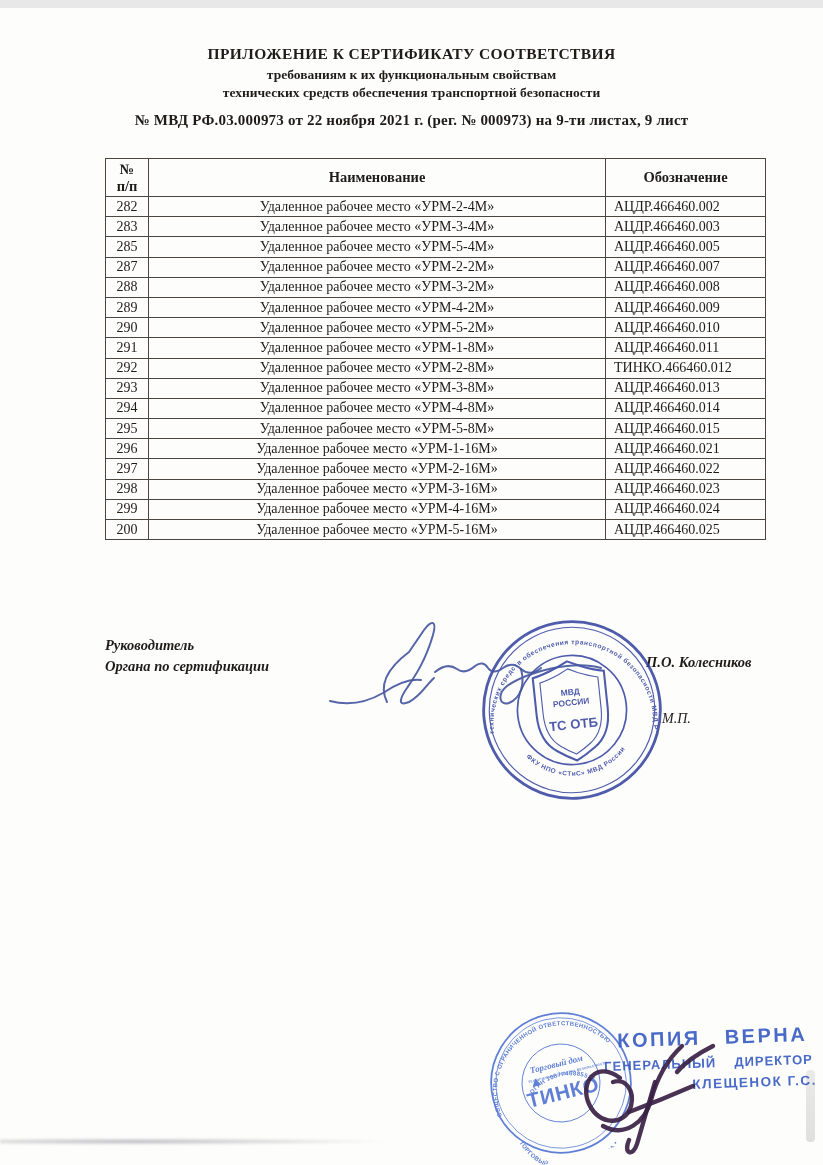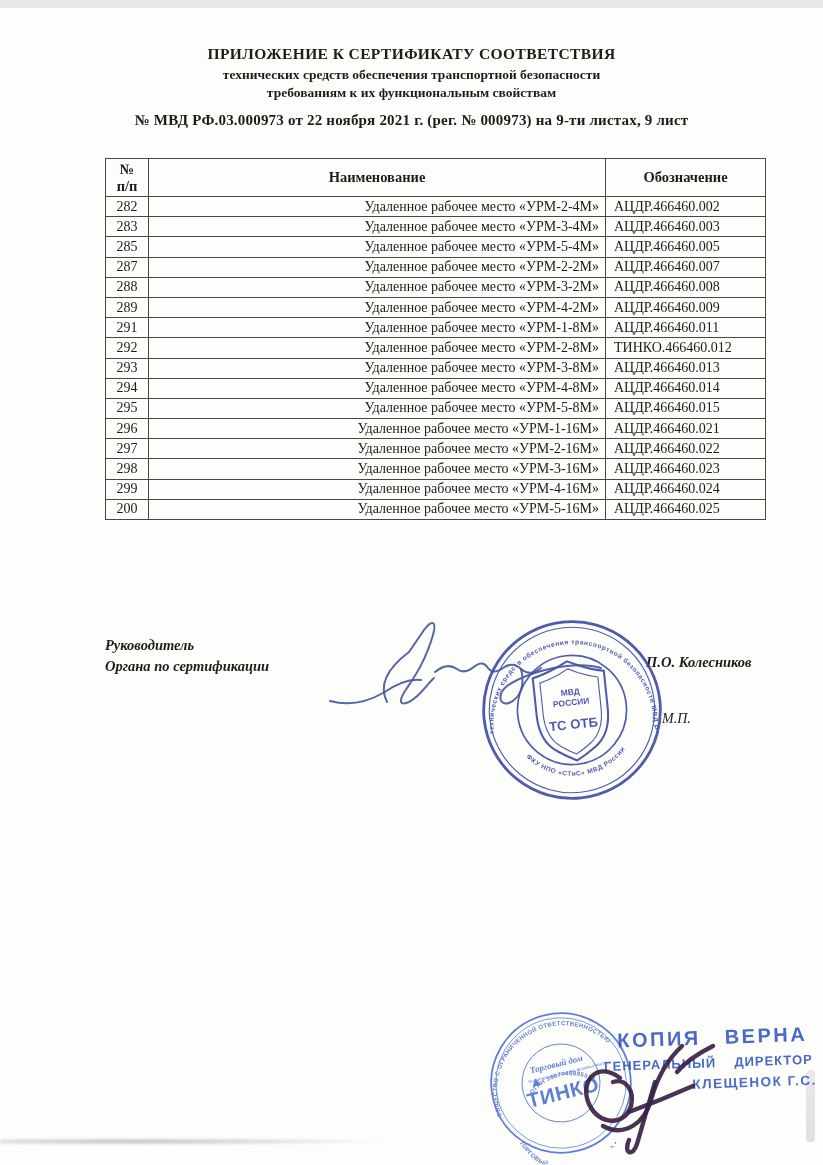--- a/index.html
+++ b/index.html
@@ -16,21 +16,21 @@
   .cert-line{position:absolute;top:104px;left:0;width:100%;text-align:center;
     font-size:15px;font-weight:bold;letter-spacing:.2px;}
   
   .items-table{position:absolute;left:105px;top:150px;width:660px;
     border-collapse:collapse;table-layout:fixed;}
   .items-table th,.items-table td{border:1.2px solid var(--table-line,#4b4740);}
   .items-table thead th{font-size:14.5px;font-weight:bold;text-align:center;
     height:35px;vertical-align:middle;line-height:1.15;padding:1px 2px;}
   .items-table tbody td{font-size:14px;height:19.2px;padding:0 6px;vertical-align:middle;}
   .items-table tbody td.c-num{text-align:center;padding:0 2px;}
-  .items-table tbody td.c-name{text-align:right;font-family:Liberation Serif, serif;}
+  .items-table tbody td.c-name{text-align:center;font-family:Liberation Serif, serif;}
   .items-table tbody td.c-des{text-align:left;padding-left:8px;}
   
   .role-block{position:absolute;left:105px;top:627px;font-size:14.5px;font-weight:bold;
     font-style:italic;line-height:1.45;}
   .signer-name{position:absolute;left:646px;top:646px;font-size:14.5px;font-weight:bold;font-style:italic;}
   .seal-mark{position:absolute;left:662px;top:703px;font-size:14px;font-style:italic;}
   
   .mvd-stamp{position:absolute;left:478px;top:608px;width:188px;height:188px;
     opacity:.85;transform:rotate(-6deg);z-index:3;}
   .mvd-stamp .ring{fill:none;stroke:var(--mvd-blue,#31409f);}
@@ -70,22 +70,22 @@
     background:radial-gradient(ellipse at 35% 50%, rgba(95,92,110,.4), rgba(0,0,0,0) 72%);
     filter:blur(1px);}
 </style>
 </head>
 <body>
 
 <div class="page">
 
   <div class="doc-header">
     <p class="doc-title">ПРИЛОЖЕНИЕ К СЕРТИФИКАТУ СООТВЕТСТВИЯ</p>
+    <p class="doc-sub">требованиям к их функциональным свойствам</p>
     <p class="doc-sub">технических средств обеспечения транспортной безопасности</p>
-    <p class="doc-sub">требованиям к их функциональным свойствам</p>
   </div>
   <div class="cert-line">№ МВД РФ.03.000973 от 22 ноября 2021 г. (рег. № 000973) на 9-ти листах, 9 лист</div>
 
   <table class="items-table">
     <colgroup>
         <col style="width:43px">
         <col style="width:457px">
         <col style="width:160px">
       </colgroup>
     <thead>
@@ -131,20 +131,25 @@
           <td class="c-name">Удаленное рабочее место «УРМ-3-2М»</td>
           <td class="c-des">АЦДР.466460.008</td>
         </tr>
 
         <tr>
           <td class="c-num">289</td>
           <td class="c-name">Удаленное рабочее место «УРМ-4-2М»</td>
           <td class="c-des">АЦДР.466460.009</td>
         </tr>
 
+        <tr>
+          <td class="c-num">290</td>
+          <td class="c-name">Удаленное рабочее место «УРМ-5-2М»</td>
+          <td class="c-des">АЦДР.466460.010</td>
+        </tr>
 
         <tr>
           <td class="c-num">291</td>
           <td class="c-name">Удаленное рабочее место «УРМ-1-8М»</td>
           <td class="c-des">АЦДР.466460.011</td>
         </tr>
 
         <tr>
           <td class="c-num">292</td>
           <td class="c-name">Удаленное рабочее место «УРМ-2-8М»</td>

